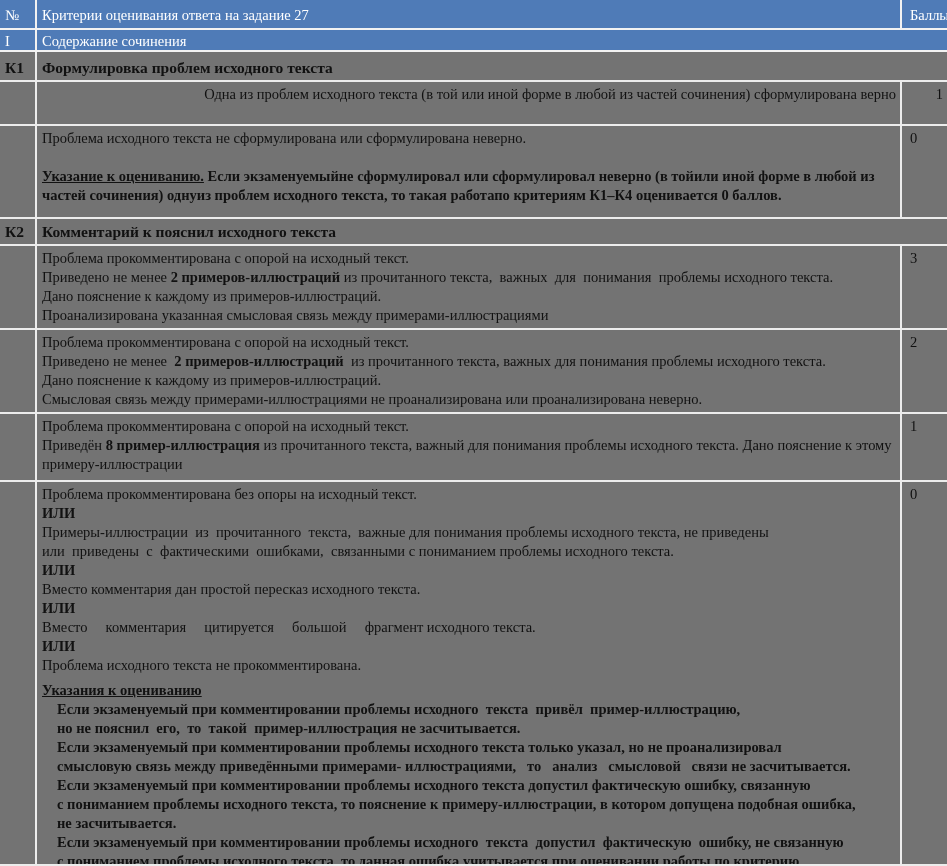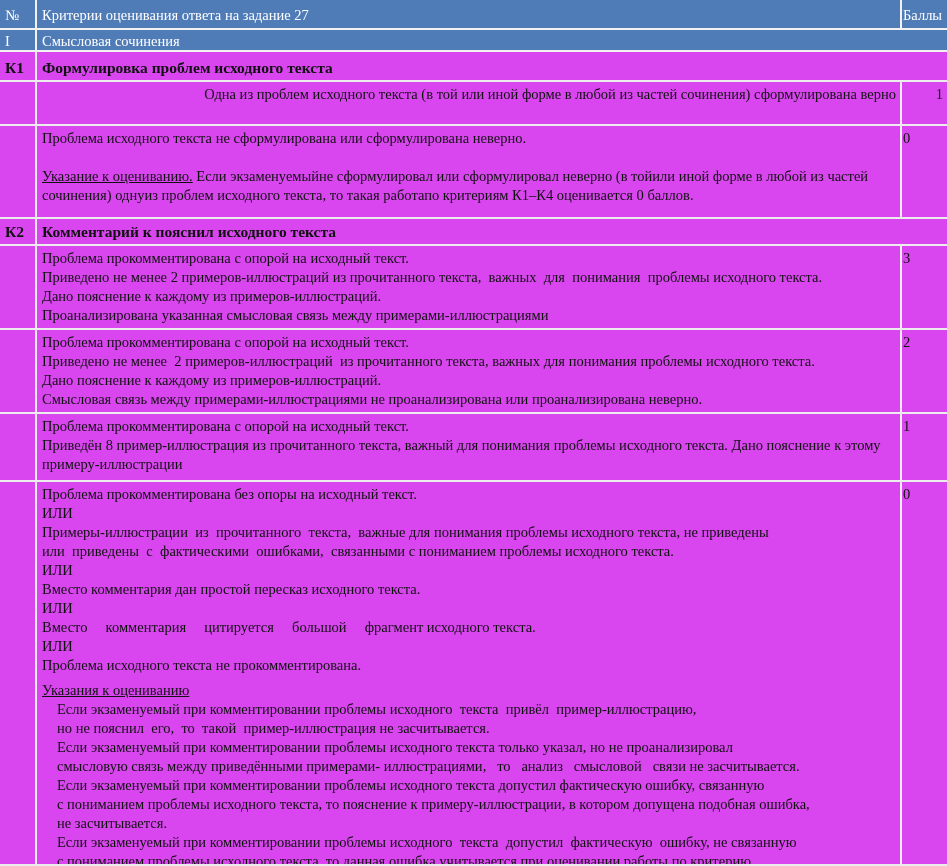--- a/index.html
+++ b/index.html
@@ -15,30 +15,30 @@
   
   .blue .cell{
     background:#4f7bb7;color:#ffffff;
     border-right:2px solid #f2f2f2;border-bottom:2px solid #f2f2f2;
   }
   .blue .cell:last-child{border-right:none;}
   .hdr .cell{height:30px;padding-top:6px;}
   .sec .cell{height:22px;padding-top:2px;}
   
   .white .cell{
-    background:#d946ef;
+    background:#737373;
     border-right:2px solid #ececec;border-bottom:2px solid #ececec;
   }
   .white .cell:last-child{border-right:none;}
   .crit-title .cell{font-weight:bold;font-size:15.5px;min-height:29px;padding-top:6px;}
   .num{padding-left:5px;}
-  .pts{padding-left:1px;padding-top:3px;}
+  .pts{padding-left:8px;padding-top:3px;}
   .body{white-space:pre-wrap;}
   .line{min-height:19px;}
-  .line .b{font-weight:normal;}
+  .line .b{font-weight:bold;}
   .line .u{text-decoration:underline;}
   .line.ind{padding-left:15px;}
   .r-h44 .cell{min-height:44px;text-align:right;}
   .r-h93 .cell{min-height:93px;}
   .r-h24 .cell{min-height:24px;padding-top:3px;}
   .r-h79 .cell{min-height:79px;}
   .r-h76 .cell{min-height:76px;}
   .r-h68 .cell{min-height:68px;}
   .r-last .cell{min-height:382px;border-bottom:none;}
 </style>
@@ -48,21 +48,21 @@
 <div class="doc">
 
   <div class="row blue hdr">
     <div class="cell num">№</div>
     <div class="cell">Критерии оценивания ответа на задание 27</div>
     <div class="cell pts">Баллы</div>
   </div>
 
   <div class="row blue sec merged">
     <div class="cell num">I</div>
-    <div class="cell">Смысловая сочинения</div>
+    <div class="cell">Содержание сочинения</div>
   </div>
 
   <div class="row white crit-title merged">
     <div class="cell num">К1</div>
     <div class="cell">Формулировка проблем исходного текста</div>
   </div>
 
   <div class="row white r-h44">
     <div class="cell num"></div>
     <div class="cell body"><div class="line"><span>Одна из проблем исходного текста (в той или иной форме в любой из частей сочинения) сформулирована верно</span></div></div>

